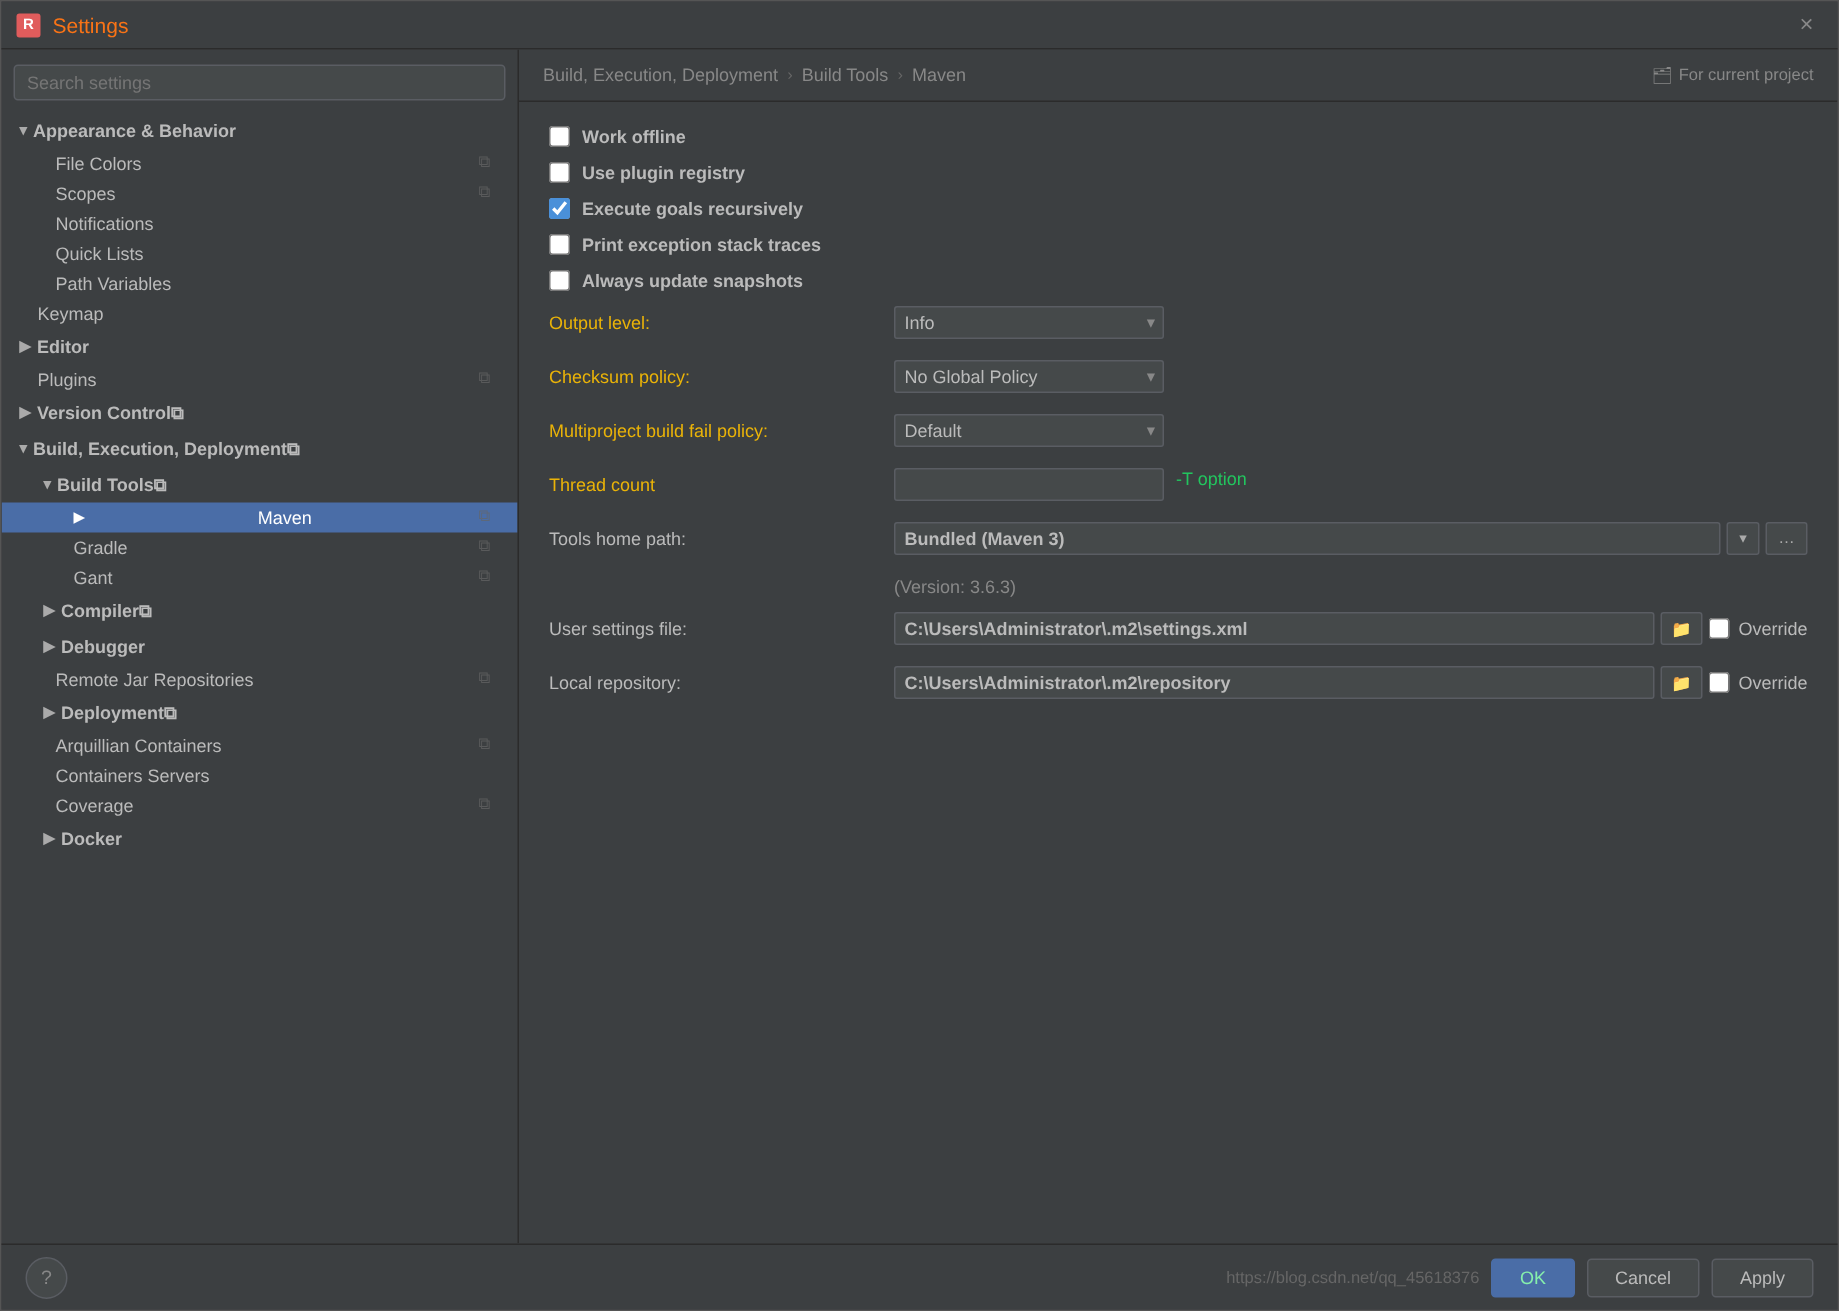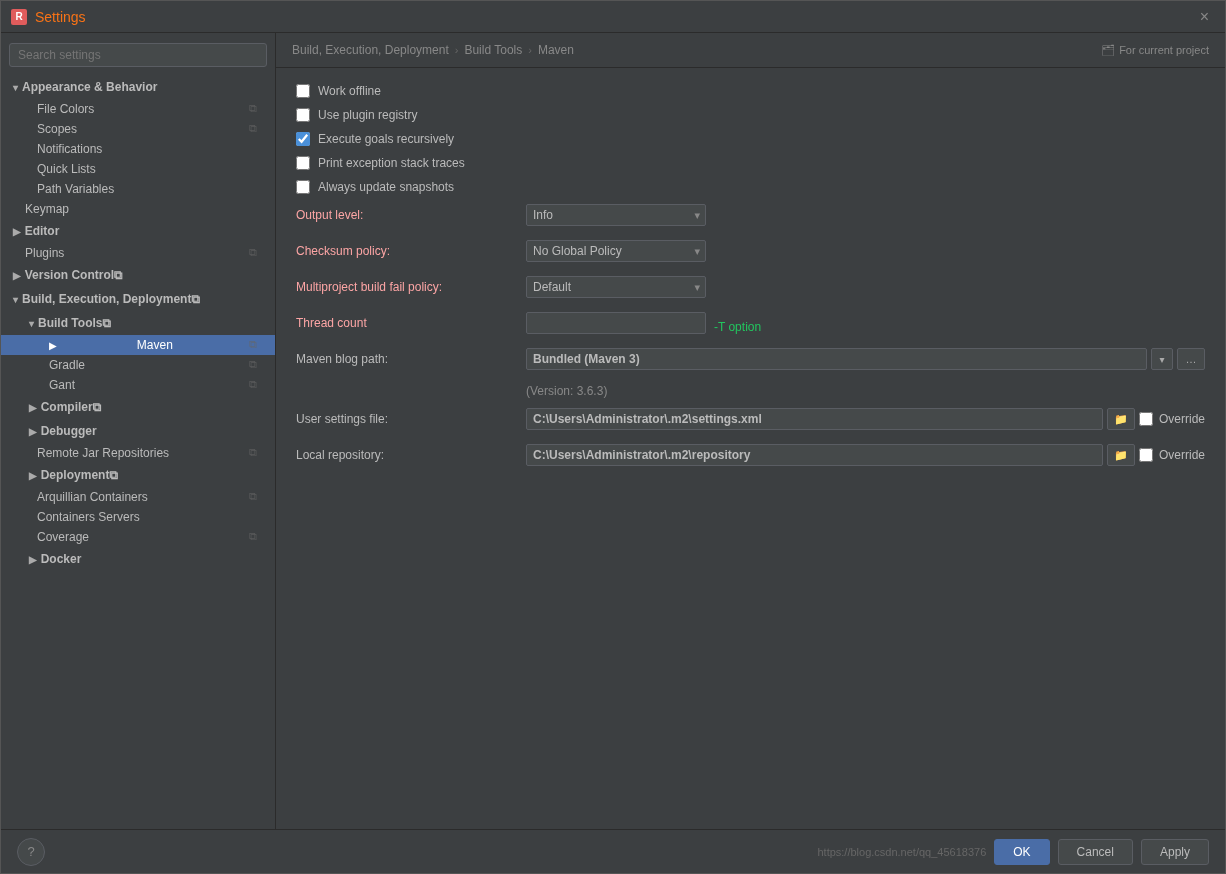--- a/index.html
+++ b/index.html
@@ -49,21 +49,21 @@
       font-size: 16px;
       padding: 4px 6px;
     }
     .main-content {
       display: flex;
       flex: 1;
       overflow: hidden;
     }
     
     .sidebar {
-      width: 275px;
+      width: 345px;
       background: #3c3f41;
       border-right: 1px solid #2b2b2b;
       overflow-y: auto;
       flex-shrink: 0;
       padding: 4px 0;
     }
     .search-box {
       margin: 6px 8px 8px 8px;
       background: #45494a;
       border: 1px solid #5a5d63;
@@ -149,36 +149,37 @@
     .checkbox-row input[type=checkbox] {
       width: 14px;
       height: 14px;
       margin-right: 8px;
       accent-color: #4a90d9;
       flex-shrink: 0;
     }
     .checkbox-label {
       font-size: 12px;
       color: #bbbbbb;
+      font-weight: bold;
     }
     .form-row {
       display: flex;
       align-items: center;
       margin-bottom: 14px;
     }
     .form-label {
       width: 230px;
       font-size: 12px;
-      color: #fca5a5;
+      color: #eab308;
       flex-shrink: 0;
     }
     .form-control-wrap {
       flex: 1;
       display: flex;
-      align-items: flex-end;
+      align-items: flex-start;
       gap: 8px;
     }
     .select-box {
       background: #45494a;
       border: 1px solid #5a5d63;
       color: #bbbbbb;
       font-size: 12px;
       padding: 3px 6px;
       border-radius: 2px;
       min-width: 180px;
@@ -307,21 +308,21 @@
       font-size: 12px;
       border-radius: 3px;
       border: 1px solid #5a5d63;
       cursor: pointer;
       background: #45494a;
       color: #bbbbbb;
     }
     .btn-primary {
       background: #4a6da7;
       border-color: #4a6da7;
-      color: #ffffff;
+      color: #86efac;
       text-align: center;
     }
     .watermark {
       font-size: 11px;
       color: #666;
       margin-left: 4px;
     }
     .help-btn {
       width: 28px;
       height: 28px;
@@ -558,21 +559,21 @@
 
         <div class="form-row">
           <span class="form-label">Thread count</span>
           <div class="form-control-wrap">
             <input class="text-input" type="text" style="">
             <span class="hint-text">-T option</span>
           </div>
         </div>
 
         <div class="path-row">
-          <span class="path-label">Maven blog path:</span>
+          <span class="path-label">Tools home path:</span>
           <div class="path-input-wrap">
             <input class="path-input" type="text" value="Bundled (Maven 3)" style="">
             <div class="path-dropdown-btn">▾</div>
             <div class="path-browse-btn">…</div>
           </div>
         </div>
 
         <div class="version-text">(Version: 3.6.3)</div>
 
         <div class="path-row">

